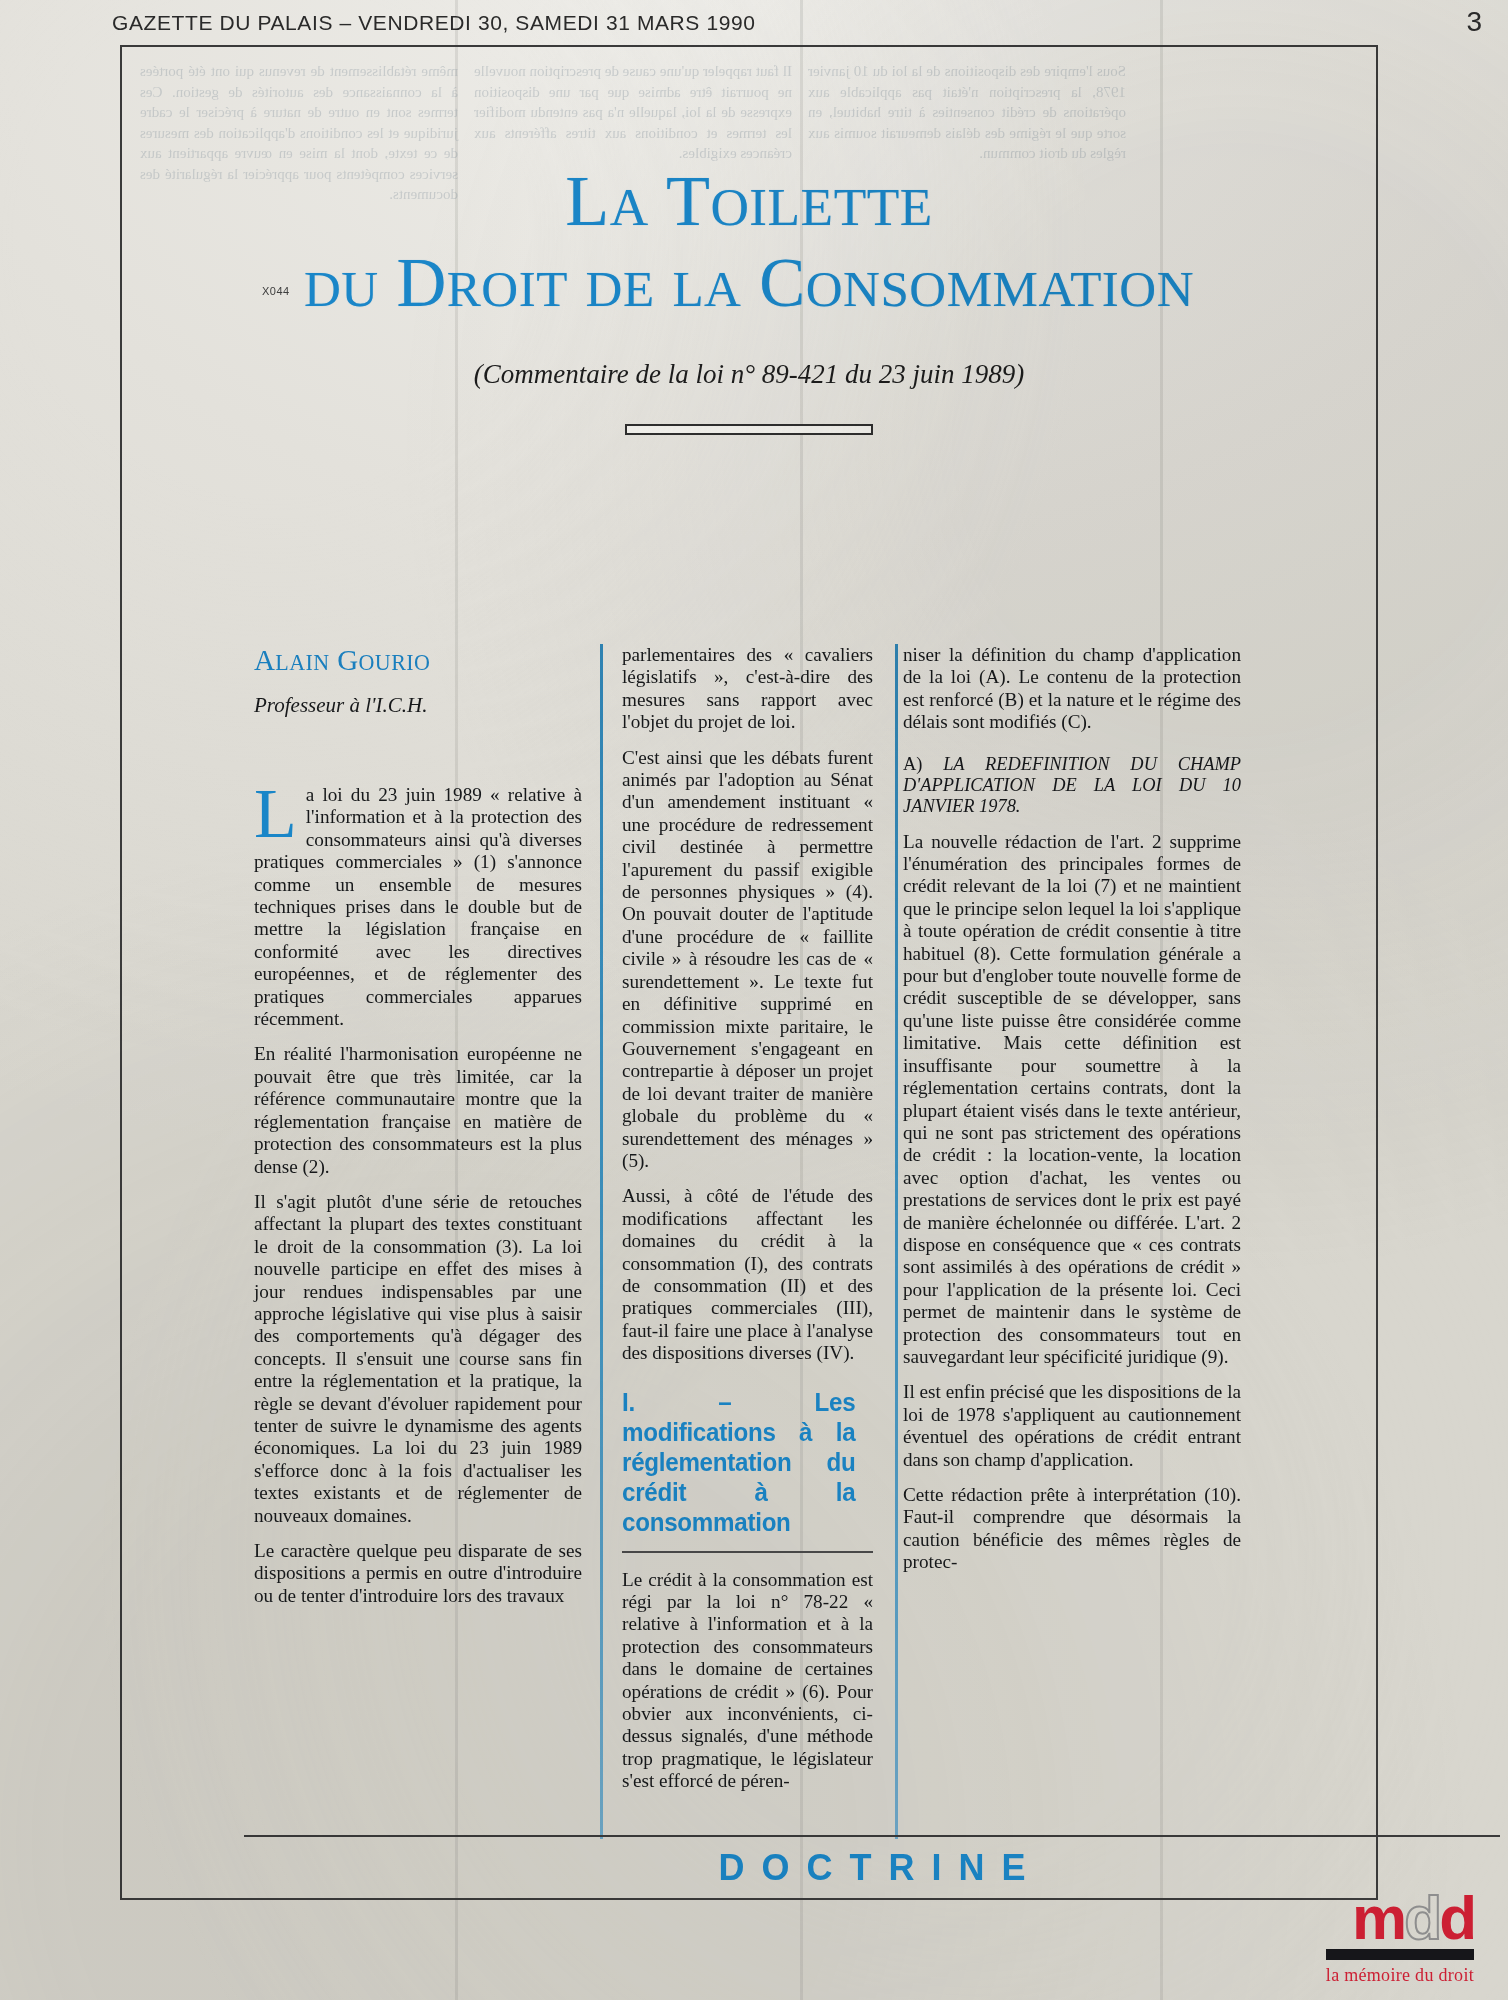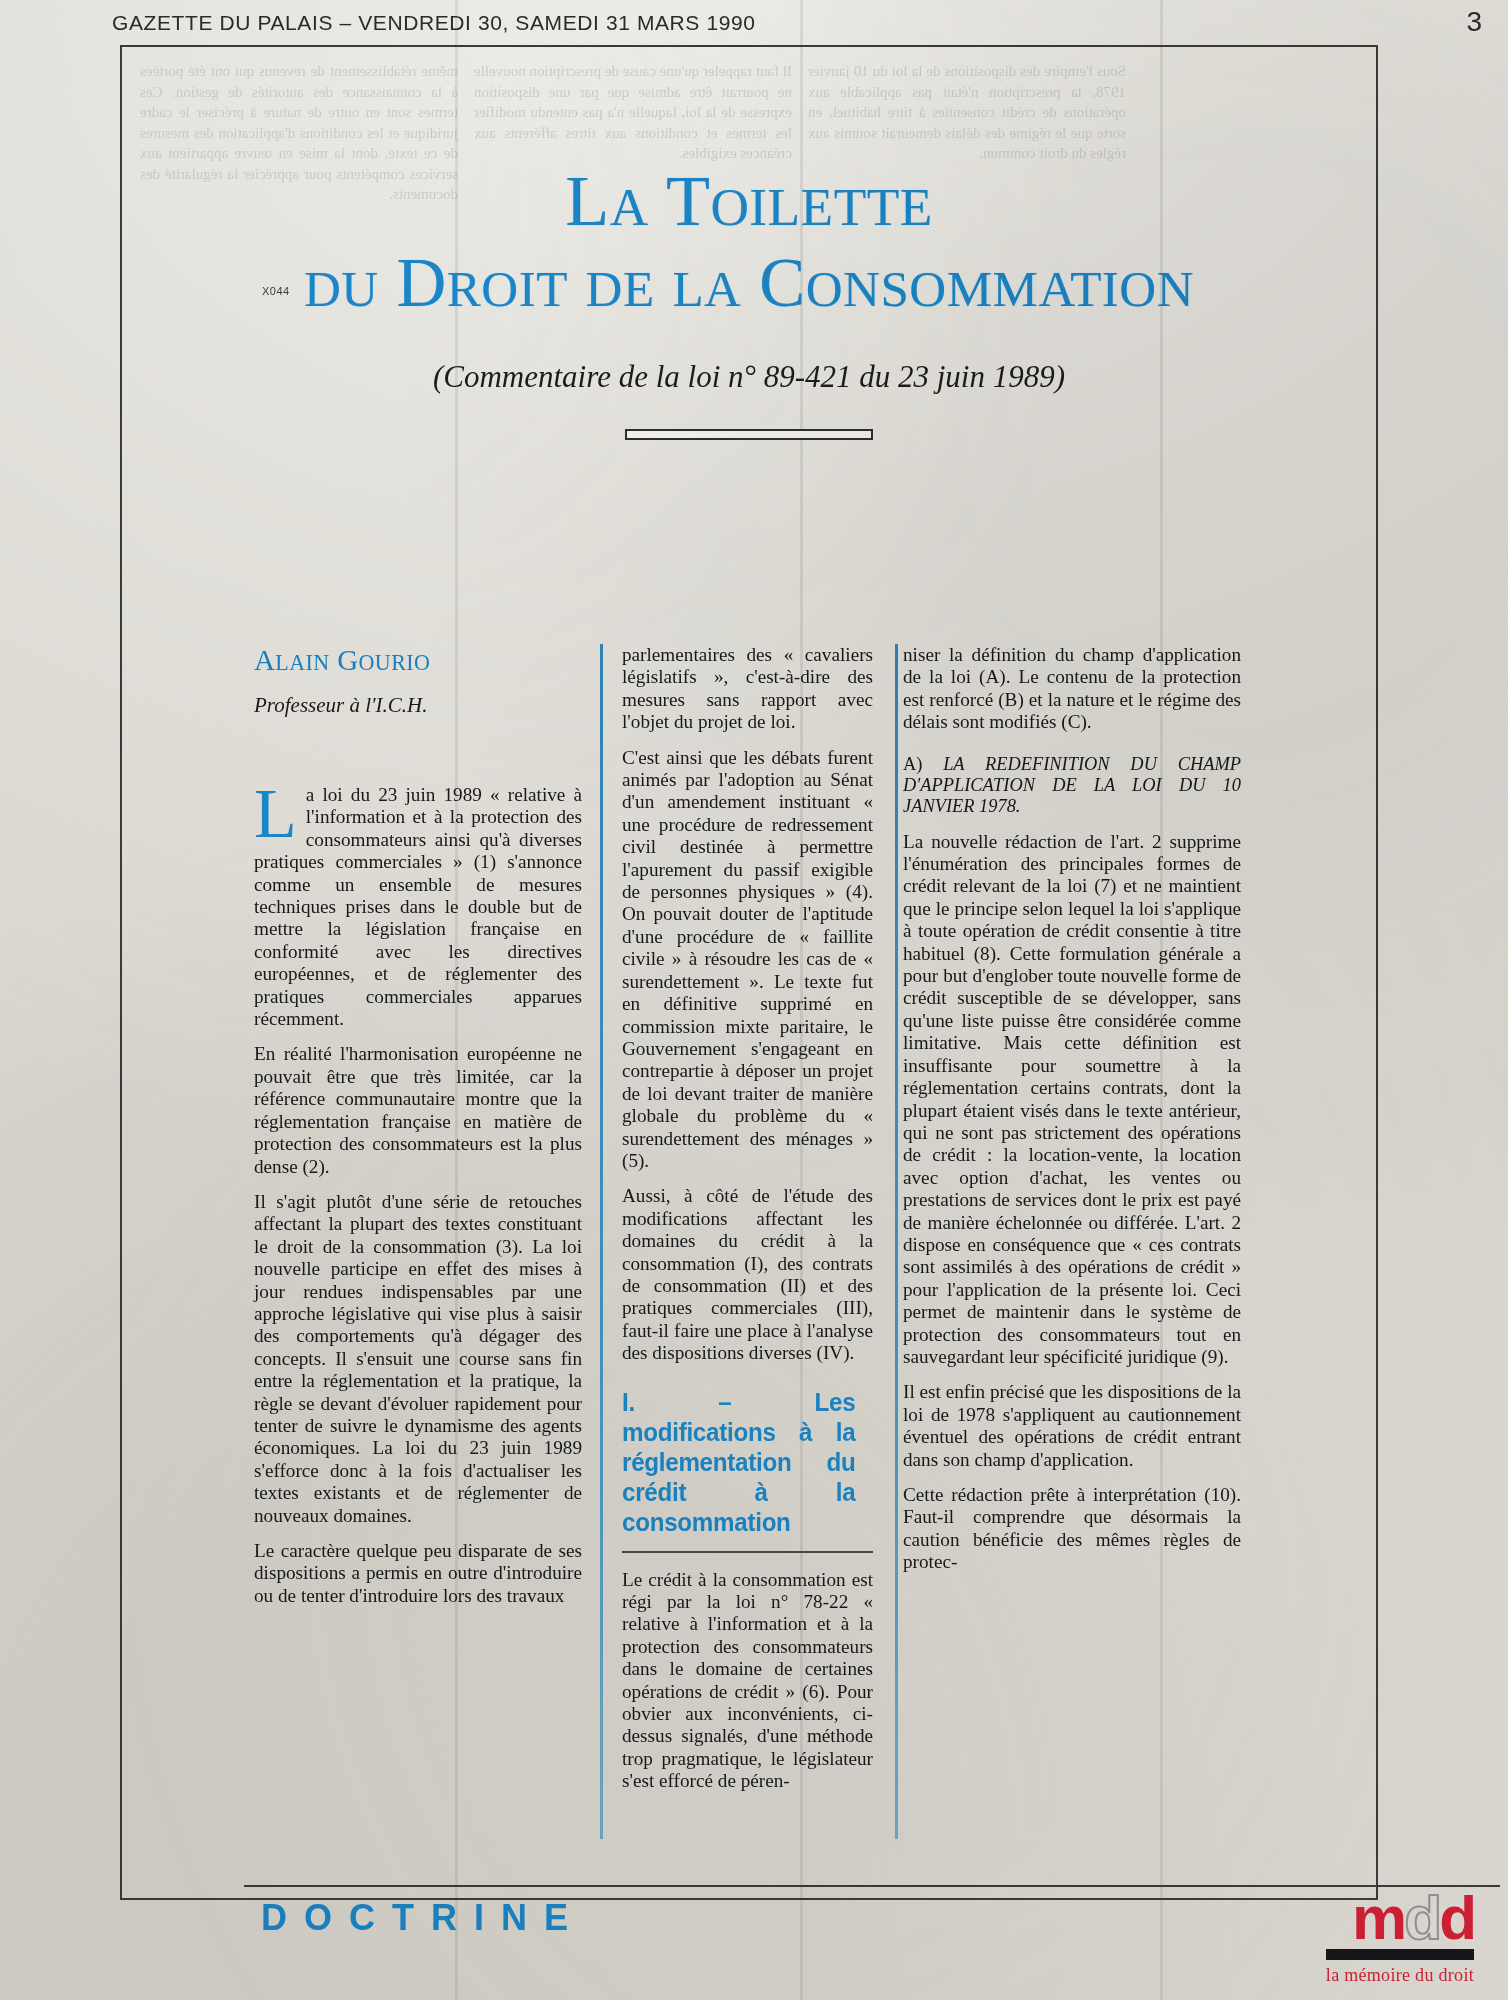--- a/index.html
+++ b/index.html
@@ -65,21 +65,21 @@
     color:#1a86c8;
     letter-spacing:.5px;
     line-height:1.02;
     text-shadow:0 0 1px rgba(26,134,200,.35);
   }
   #t1{font-size:72px;}
   #t2{font-size:69px;margin-top:10px;}
   .sc{font-size:.74em;}
   #subtitle{
     margin-top:40px;
-    font-size:31px;font-style:italic;color:#1c1c1c;
+    font-size:27px;font-style:italic;color:#1c1c1c;
     font-family:"Liberation Serif",serif;
   }
   #rule{
     margin:34px auto 0;width:248px;height:11px;
     border:2px solid #2e2e2e;background:#f3f2ee;
     box-sizing:border-box;
   }
   #xref{
     position:absolute;left:140px;top:238px;
     font-family:"Liberation Sans",sans-serif;
@@ -138,24 +138,24 @@
   
   .capshead{
     font-style:italic;font-size:18.4px;line-height:21px;
     text-align:justify;color:#15171a;
     margin:20px 0 14px 0;
     font-family:"Liberation Serif",serif;
   }
   .capshead .rm{font-style:normal;}
   
   #banner{
-    position:absolute;left:122px;top:1838px;
+    position:absolute;left:122px;top:1788px;
     width:1256px;height:62px;
     border-top:2px solid #3a3a3a;
-    display:flex;align-items:center;justify-content:flex-start;
+    display:flex;align-items:center;justify-content:center;
   }
   #doctrine{
     color:#1a86c8;
     font-family:"Liberation Sans",sans-serif;
     font-weight:bold;font-size:36px;
     letter-spacing:17px;
     text-indent:17px;
   }
   
   #logo{position:absolute;right:34px;bottom:14px;text-align:right;}

